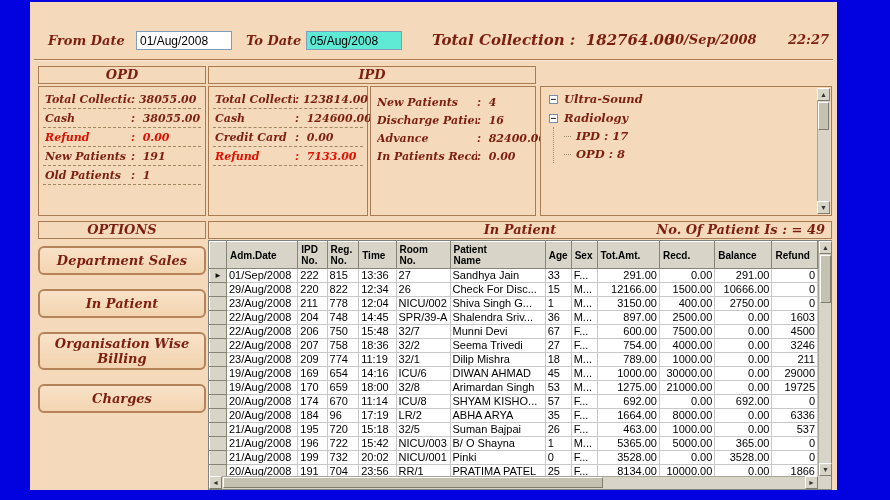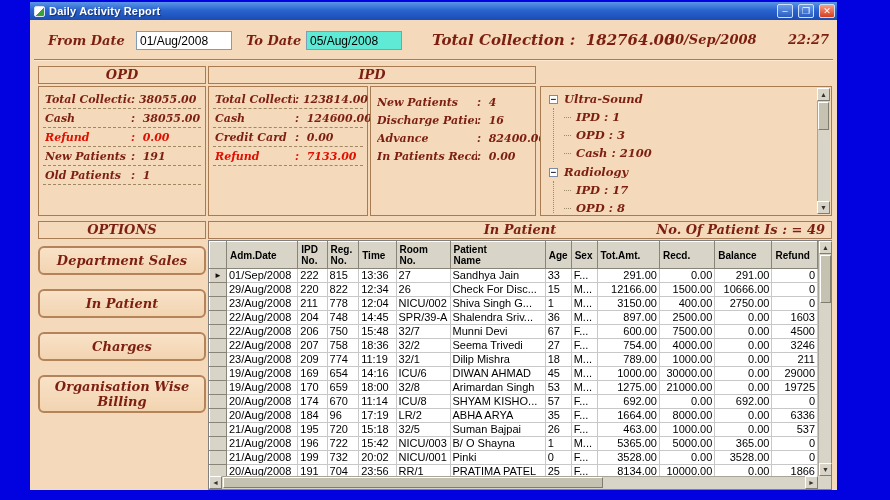--- a/index.html
+++ b/index.html
@@ -61,27 +61,20 @@
 #grid td.num{text-align:right}
 #grid td.selcell{background:var(--gridhdr,#D8D4C8);border-color:#fff #888478 #888478 #fff;text-align:center;font-size:8px;line-height:13px;color:#111;padding:0}
 #grid-vsb{position:absolute;top:0;bottom:13px;right:0;width:13px;background:#D8D4C8;border-left:1px solid #A8A498}
 #grid-hsb{position:absolute;left:0;right:13px;bottom:0;height:13px;background:#D8D4C8;border-top:1px solid #A8A498}
 #grid-corner{position:absolute;right:0;bottom:0;width:13px;height:13px;background:#D8D4C8}
 </style>
 </head>
 <body>
 
 <div class="window">
-  <div class="titlebar">
-    <span class="app-icon"></span>
-    <span class="win-title">Daily Activity Report</span>
-    <span class="tb-btn">–</span>
-    <span class="tb-btn">❐</span>
-    <span class="tb-btn close">✕</span>
-  </div>
   <div class="content">
 
     <span id="lbl-from" class="fancy">From Date</span>
     <input id="inp-from" value="01/Aug/2008" style="">
     <span id="lbl-to" class="fancy">To Date</span>
     <input id="inp-to" value="05/Aug/2008" style="">
     <span id="total-col" class="fancy">Total Collection :  182764.00</span>
     <span id="rep-date" class="fancy">30/Sep/2008</span>
     <span id="rep-time" class="fancy">22:27</span>
     <div class="hline"></div>
@@ -146,34 +139,20 @@
           <span class="pl">In Patients Recd.</span>
           <span class="pv">:  0.00</span>
         </div>
       </div>
 
     <div id="diag-body" class="pbody">
       <div class="tree">
           <div class="tree-parent">
             <span class="expander">−</span>
             <span class="tlabel">Ultra-Sound</span>
-          </div>
-          <div class="tree-kids">
-            <div class="tree-child">
-              <span class="tick"></span>
-              <span class="tlabel">IPD : 1</span>
-            </div>
-            <div class="tree-child">
-              <span class="tick"></span>
-              <span class="tlabel">OPD : 3</span>
-            </div>
-            <div class="tree-child">
-              <span class="tick"></span>
-              <span class="tlabel">Cash : 2100</span>
-            </div>
           </div>
           <div class="tree-parent">
             <span class="expander">−</span>
             <span class="tlabel">Radiology</span>
           </div>
           <div class="tree-kids">
             <div class="tree-child">
               <span class="tick"></span>
               <span class="tlabel">IPD : 17</span>
             </div>
@@ -192,22 +171,22 @@
 
     <div id="opt-hdr" class="phdr fancy">OPTIONS</div>
     <div id="inpat-bar">
       <span id="inpat-title" class="fancy">In Patient</span>
       <span id="inpat-count" class="fancy">No. Of Patient Is : = 49</span>
     </div>
 
     <div id="opt-buttons">
         <div class="opt-btn">Department Sales</div>
         <div class="opt-btn">In Patient</div>
+        <div class="opt-btn">Organisation Wise Billing</div>
         <div class="opt-btn">Charges</div>
-        <div class="opt-btn">Organisation Wise Billing</div>
       </div>
 
     <div id="grid">
       <div id="grid-view">
         <table>
           <thead>
               <tr>
                 <th class="selhdr" style="width: 18px;"></th>
                 <th style="width: 72px;">Adm.Date</th>
                 <th style="width: 30px;">IPD

